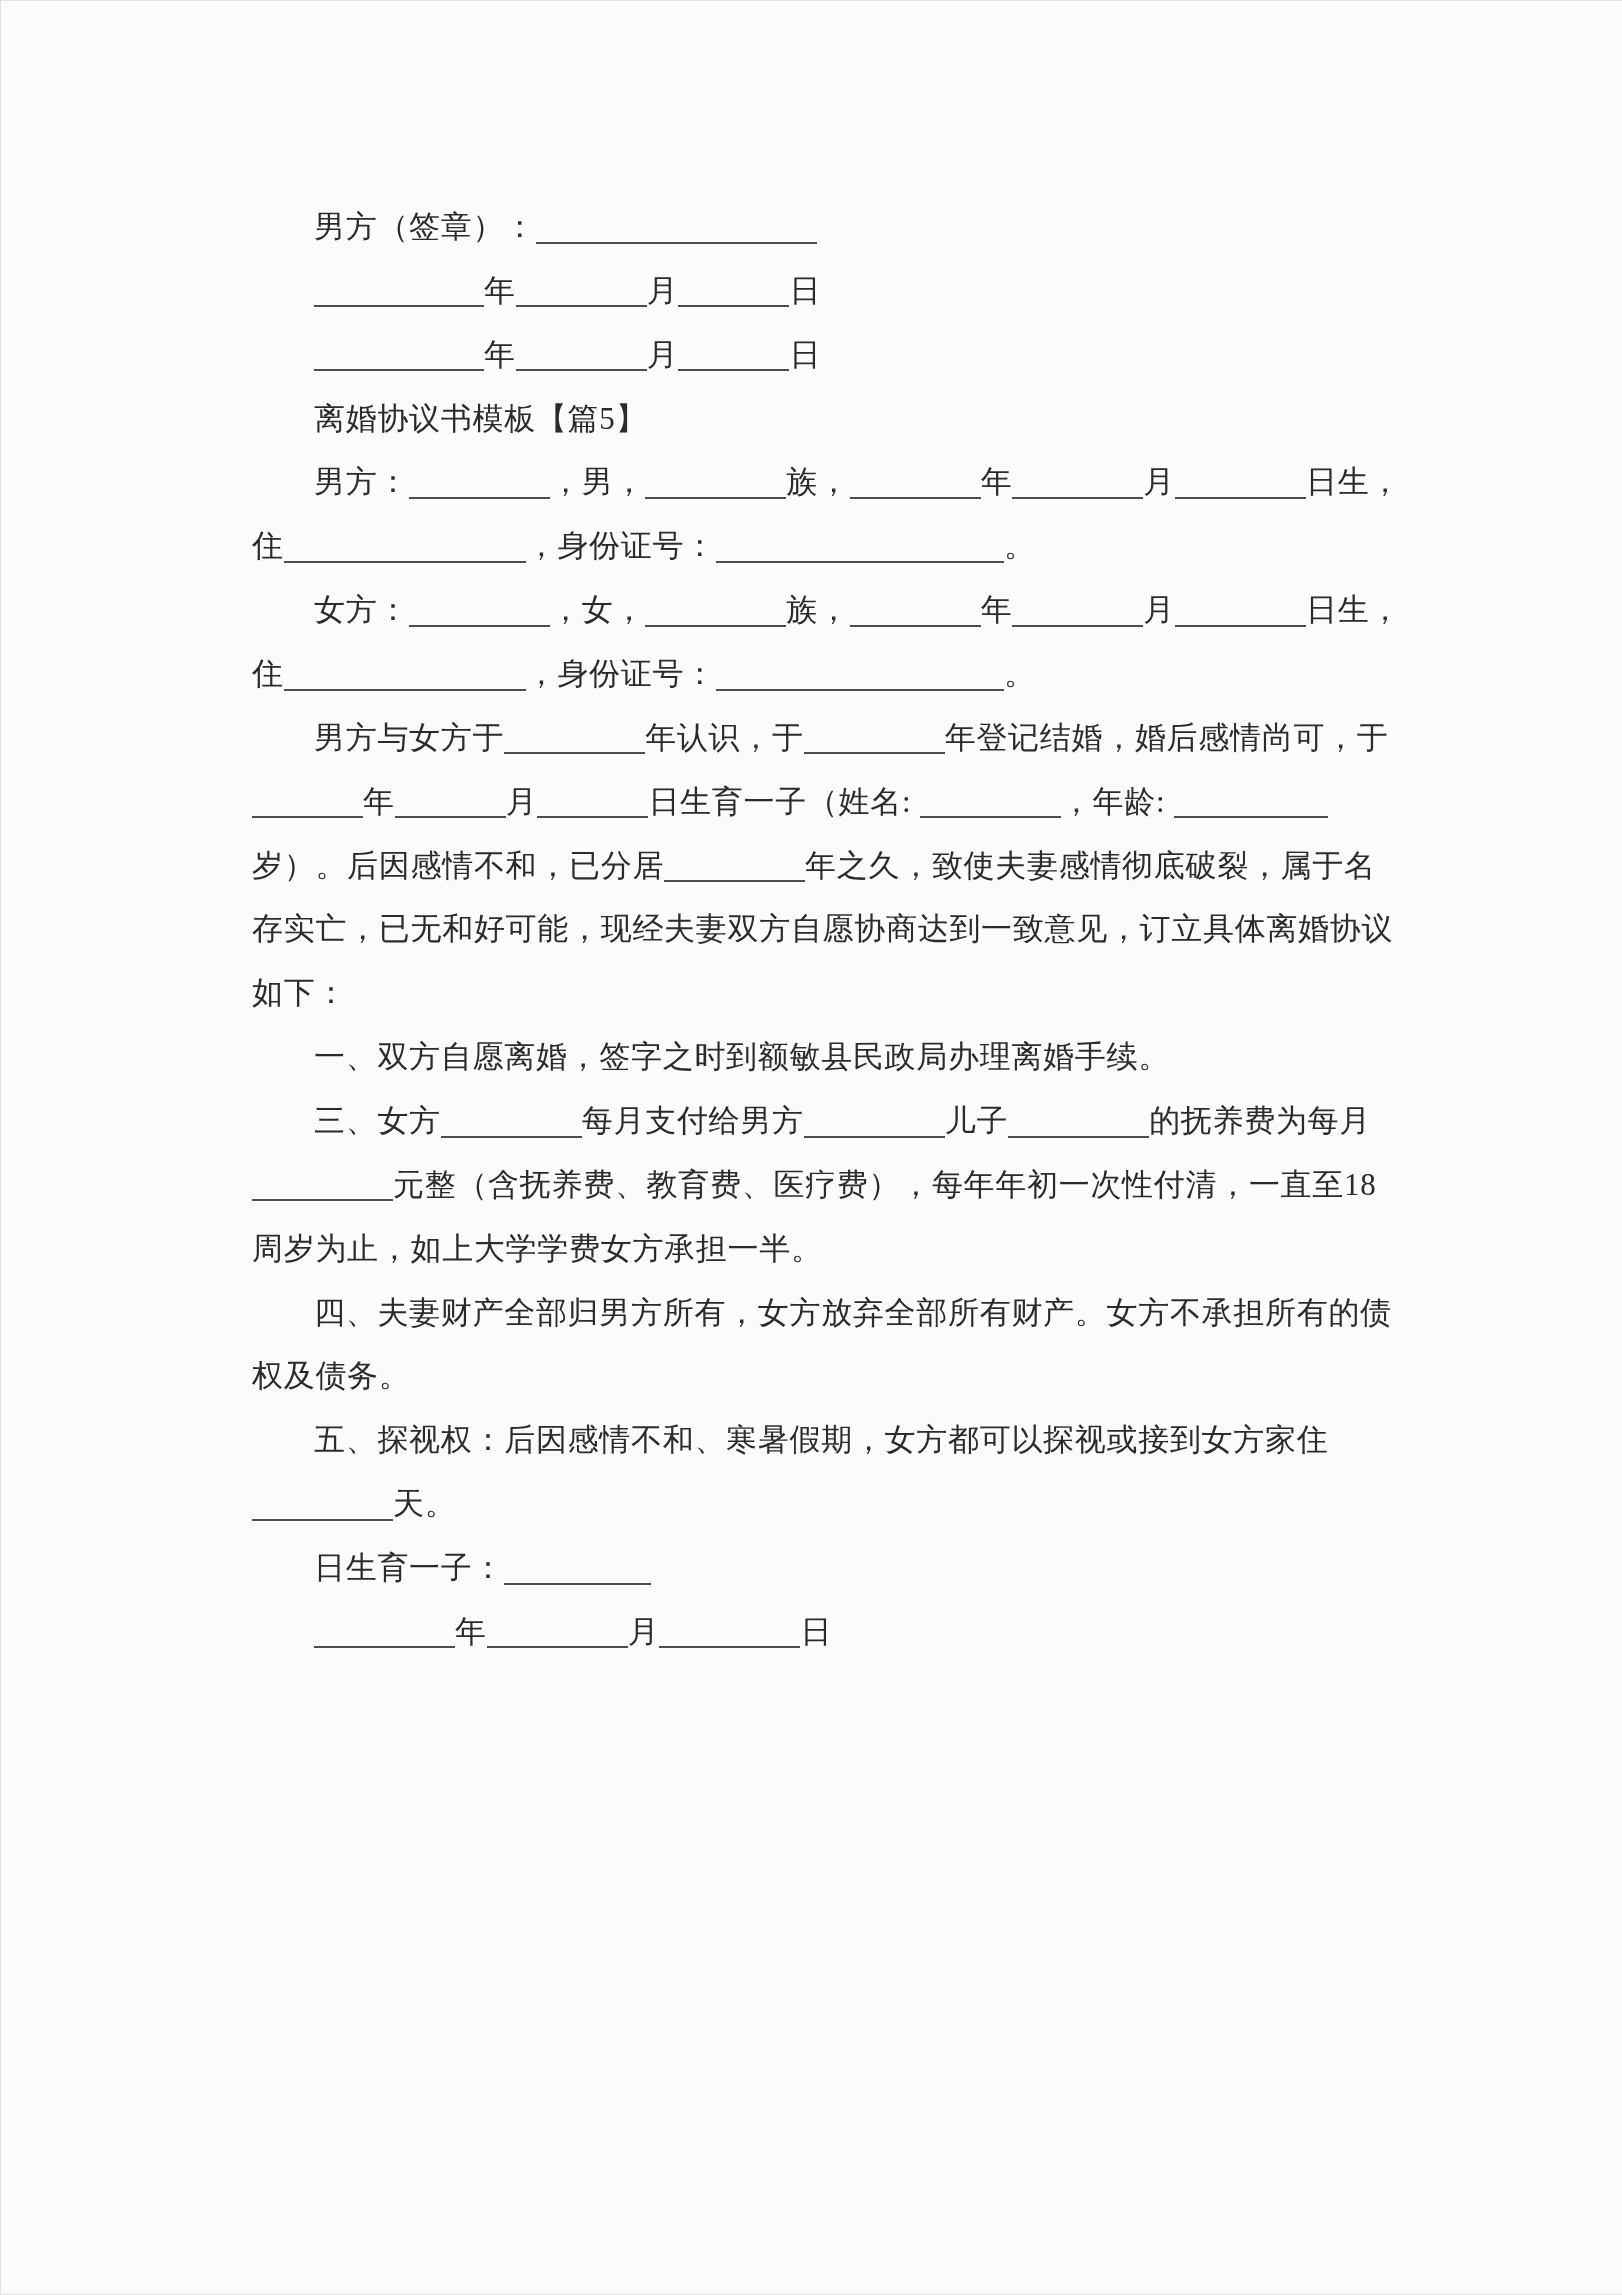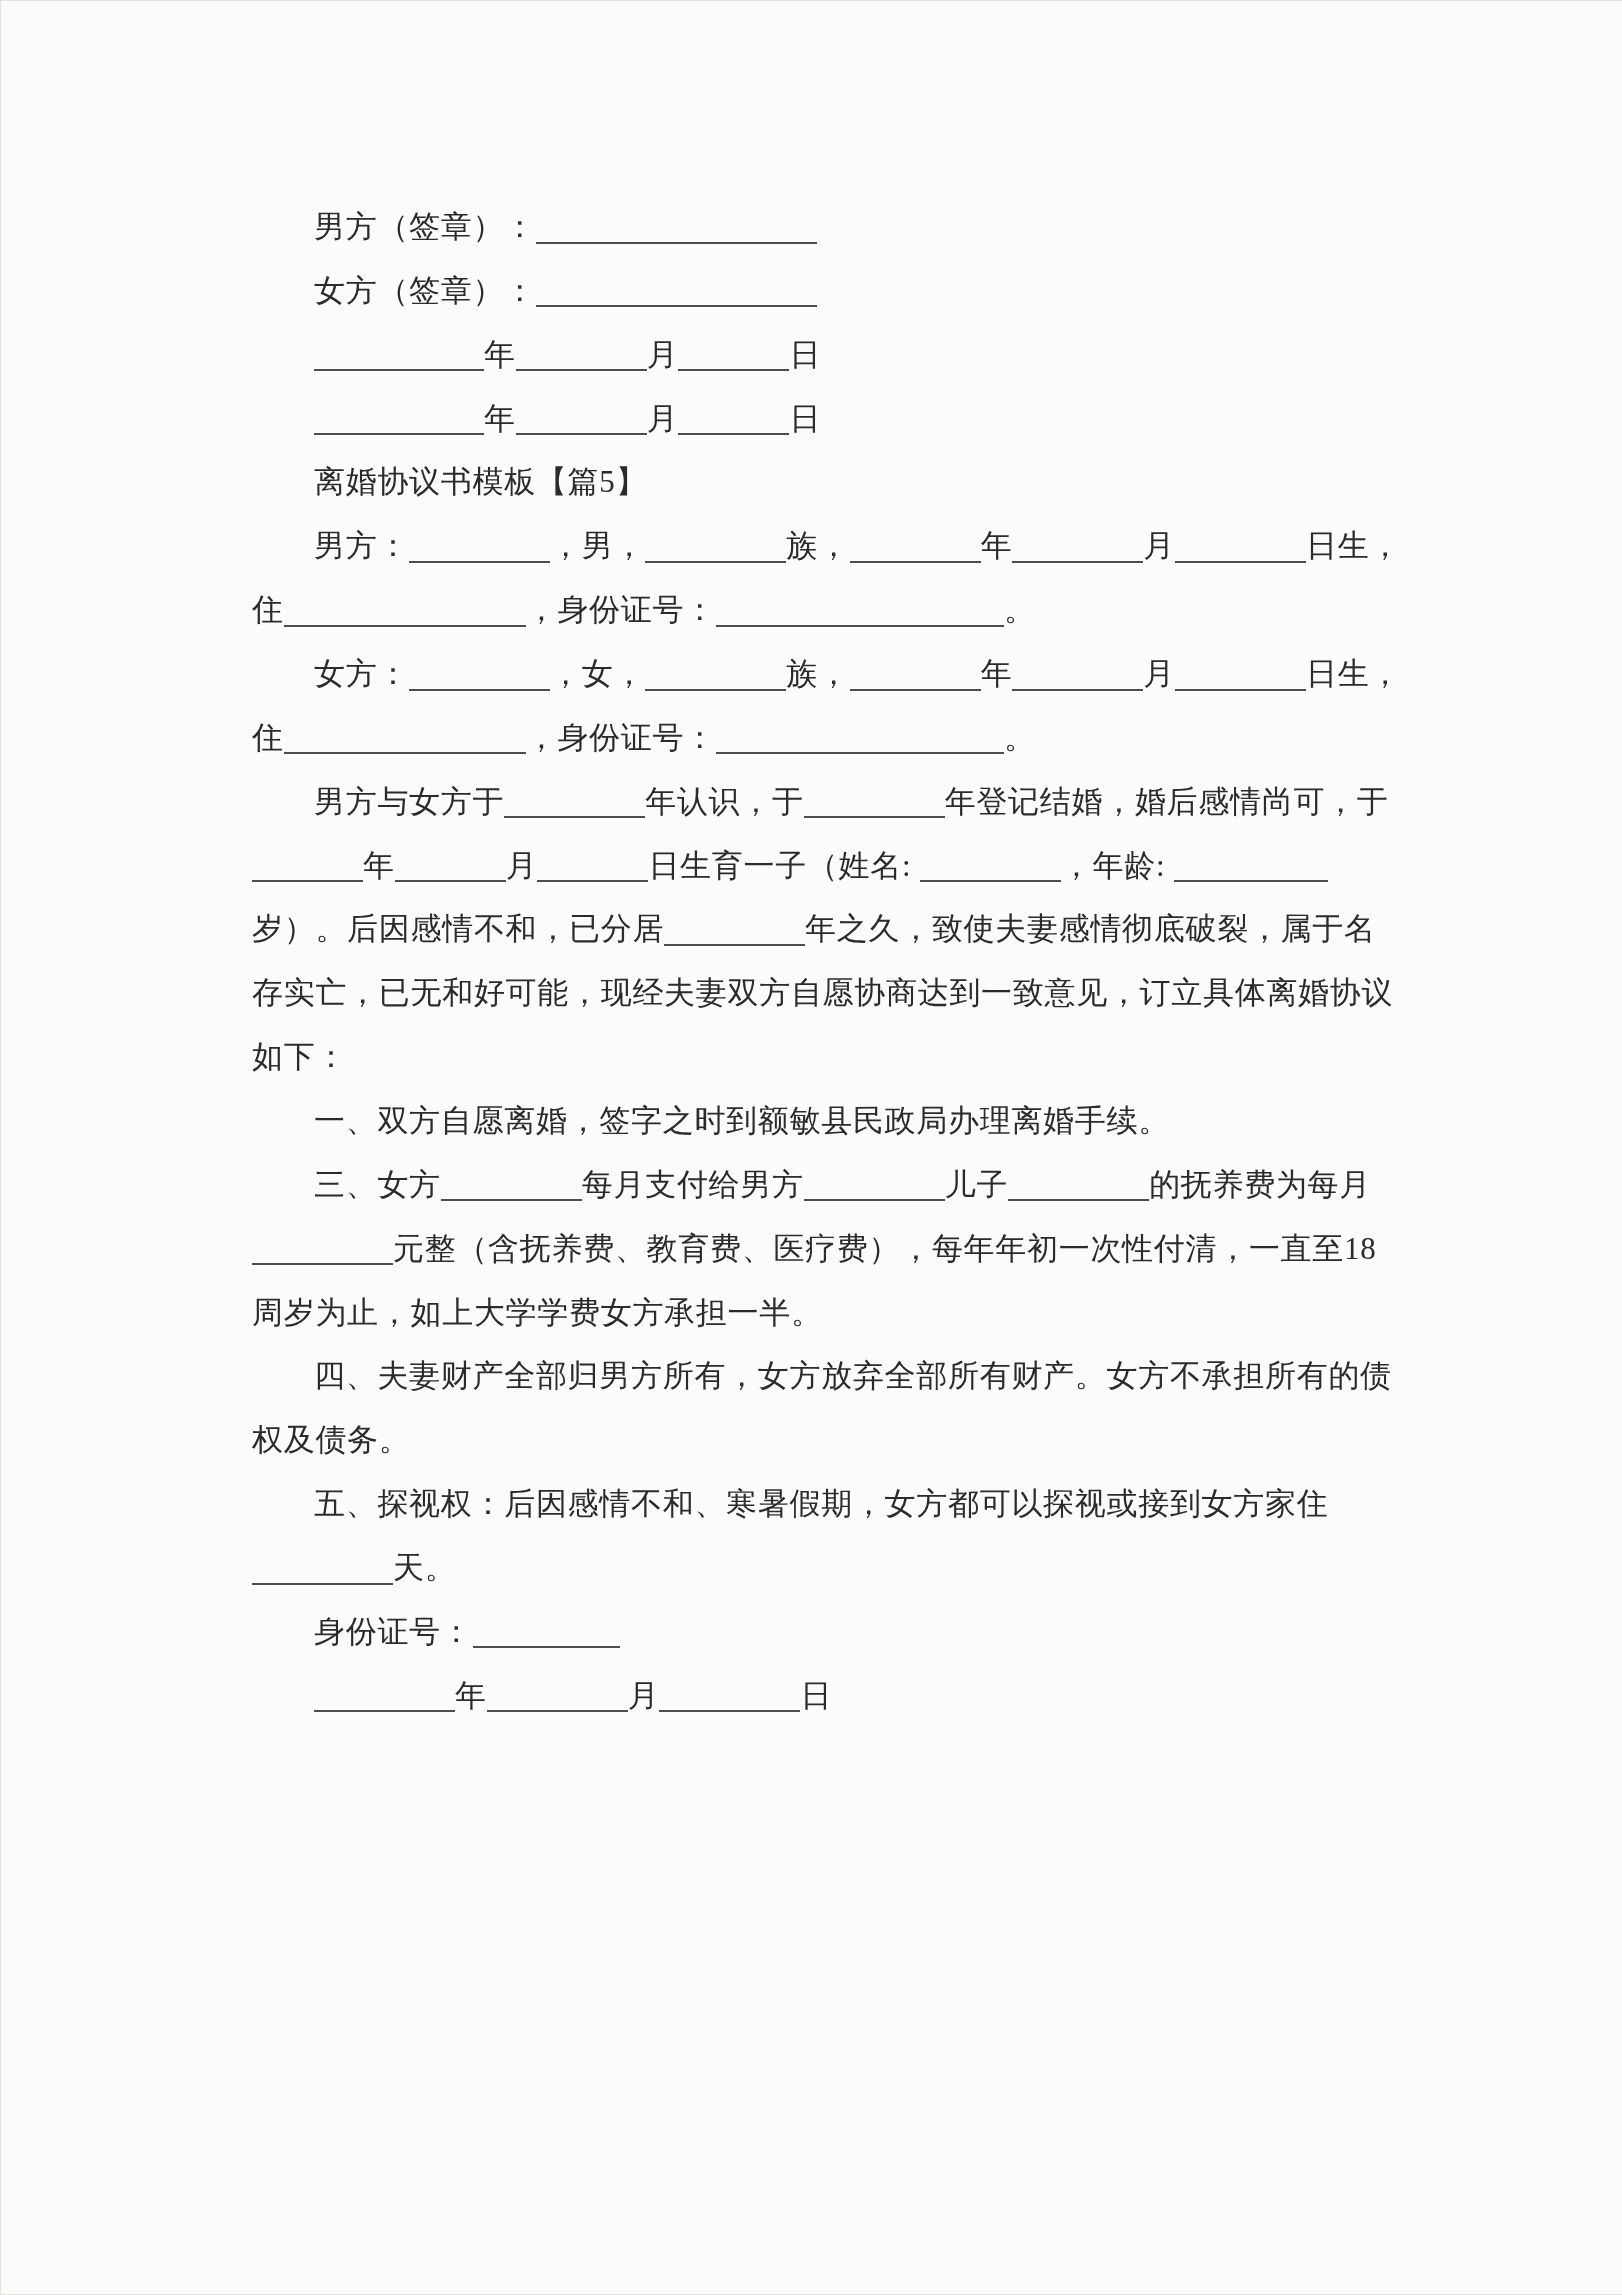--- a/index.html
+++ b/index.html
@@ -38,28 +38,27 @@
     border-bottom: 2px solid #4d4d4d;
     vertical-align: -6.5px;
   }
 </style>
 </head>
 <body>
 
 <div class="page">
   <div class="doc-body" id="doc-body">
       <p class="para"><span>男方（签章）：</span><span class="blank" style="width: 281px; border-bottom-color: rgb(77, 77, 77);"></span></p>
-      <p class="para"><span>女方（签章）：</span><span class="blank" style="width: 281px; border-bottom-color: rgb(77, 77, 77);"></span></p>
       <p class="para"><span class="blank" style="width: 170px; border-bottom-color: rgb(77, 77, 77);"></span><span>年</span><span class="blank" style="width: 131px; border-bottom-color: rgb(77, 77, 77);"></span><span>月</span><span class="blank" style="width: 111px; border-bottom-color: rgb(77, 77, 77);"></span><span>日</span></p>
       <p class="para"><span class="blank" style="width: 170px; border-bottom-color: rgb(77, 77, 77);"></span><span>年</span><span class="blank" style="width: 131px; border-bottom-color: rgb(77, 77, 77);"></span><span>月</span><span class="blank" style="width: 111px; border-bottom-color: rgb(77, 77, 77);"></span><span>日</span></p>
       <p class="para"><span>离婚协议书模板【篇5】</span></p>
       <p class="para"><span>男方：</span><span class="blank" style="width: 141px; border-bottom-color: rgb(77, 77, 77);"></span><span>，男，</span><span class="blank" style="width: 141px; border-bottom-color: rgb(77, 77, 77);"></span><span>族，</span><span class="blank" style="width: 131px; border-bottom-color: rgb(77, 77, 77);"></span><span>年</span><span class="blank" style="width: 131px; border-bottom-color: rgb(77, 77, 77);"></span><span>月</span><span class="blank" style="width: 131px; border-bottom-color: rgb(77, 77, 77);"></span><span>日生，住</span><span class="blank" style="width: 242px; border-bottom-color: rgb(77, 77, 77);"></span><span>，身份证号：</span><span class="blank" style="width: 288px; border-bottom-color: rgb(77, 77, 77);"></span><span>。</span></p>
       <p class="para"><span>女方：</span><span class="blank" style="width: 141px; border-bottom-color: rgb(77, 77, 77);"></span><span>，女，</span><span class="blank" style="width: 141px; border-bottom-color: rgb(77, 77, 77);"></span><span>族，</span><span class="blank" style="width: 131px; border-bottom-color: rgb(77, 77, 77);"></span><span>年</span><span class="blank" style="width: 131px; border-bottom-color: rgb(77, 77, 77);"></span><span>月</span><span class="blank" style="width: 131px; border-bottom-color: rgb(77, 77, 77);"></span><span>日生，住</span><span class="blank" style="width: 242px; border-bottom-color: rgb(77, 77, 77);"></span><span>，身份证号：</span><span class="blank" style="width: 288px; border-bottom-color: rgb(77, 77, 77);"></span><span>。</span></p>
       <p class="para"><span>男方与女方于</span><span class="blank" style="width: 141px; border-bottom-color: rgb(77, 77, 77);"></span><span>年认识，于</span><span class="blank" style="width: 141px; border-bottom-color: rgb(77, 77, 77);"></span><span>年登记结婚，婚后感情尚可，于</span><span class="blank" style="width: 111px; border-bottom-color: rgb(77, 77, 77);"></span><span>年</span><span class="blank" style="width: 111px; border-bottom-color: rgb(77, 77, 77);"></span><span>月</span><span class="blank" style="width: 111px; border-bottom-color: rgb(77, 77, 77);"></span><span>日生育一子（姓名: </span><span class="blank" style="width: 141px; border-bottom-color: rgb(77, 77, 77);"></span><span>，年龄: </span><span class="blank" style="width: 154px; border-bottom-color: rgb(77, 77, 77);"></span><span>岁）。后因感情不和，已分居</span><span class="blank" style="width: 141px; border-bottom-color: rgb(77, 77, 77);"></span><span>年之久，致使夫妻感情彻底破裂，属于名存实亡，已无和好可能，现经夫妻双方自愿协商达到一致意见，订立具体离婚协议如下：</span></p>
       <p class="para"><span>一、双方自愿离婚，签字之时到额敏县民政局办理离婚手续。</span></p>
       <p class="para"><span>三、女方</span><span class="blank" style="width: 141px; border-bottom-color: rgb(77, 77, 77);"></span><span>每月支付给男方</span><span class="blank" style="width: 141px; border-bottom-color: rgb(77, 77, 77);"></span><span>儿子</span><span class="blank" style="width: 141px; border-bottom-color: rgb(77, 77, 77);"></span><span>的抚养费为每月</span><span class="blank" style="width: 141px; border-bottom-color: rgb(77, 77, 77);"></span><span>元整（含抚养费、教育费、医疗费），每年年初一次性付清，一直至18周岁为止，如上大学学费女方承担一半。</span></p>
       <p class="para"><span>四、夫妻财产全部归男方所有，女方放弃全部所有财产。女方不承担所有的债权及债务。</span></p>
       <p class="para"><span>五、探视权：后因感情不和、寒暑假期，女方都可以探视或接到女方家住</span><span class="blank" style="width: 141px; border-bottom-color: rgb(77, 77, 77);"></span><span>天。</span></p>
-      <p class="para"><span>身份证号：</span><span class="blank" style="width: 147px; border-bottom-color: rgb(77, 77, 77);"></span></p>
+      <p class="para"><span>日生育一子：</span><span class="blank" style="width: 147px; border-bottom-color: rgb(77, 77, 77);"></span></p>
       <p class="para"><span class="blank" style="width: 141px; border-bottom-color: rgb(77, 77, 77);"></span><span>年</span><span class="blank" style="width: 141px; border-bottom-color: rgb(77, 77, 77);"></span><span>月</span><span class="blank" style="width: 141px; border-bottom-color: rgb(77, 77, 77);"></span><span>日</span></p>
     </div>
 </div>
 
 
 </body></html>

